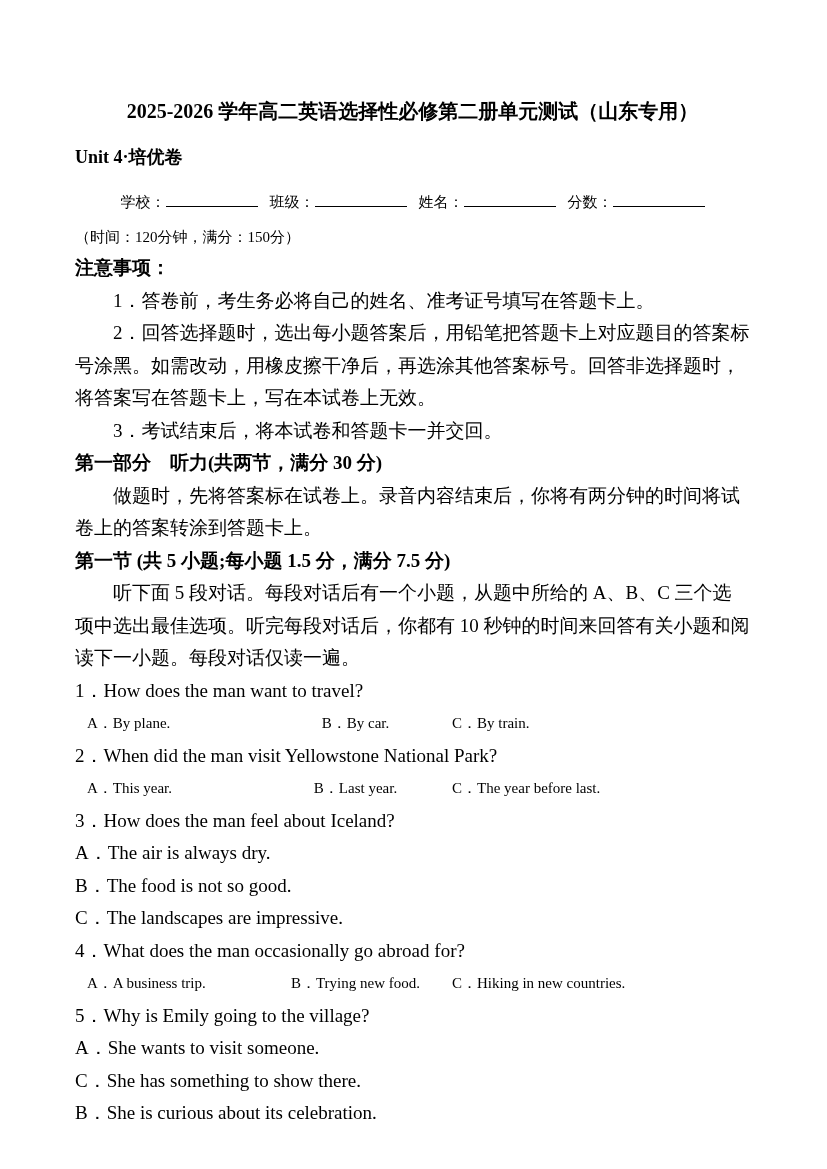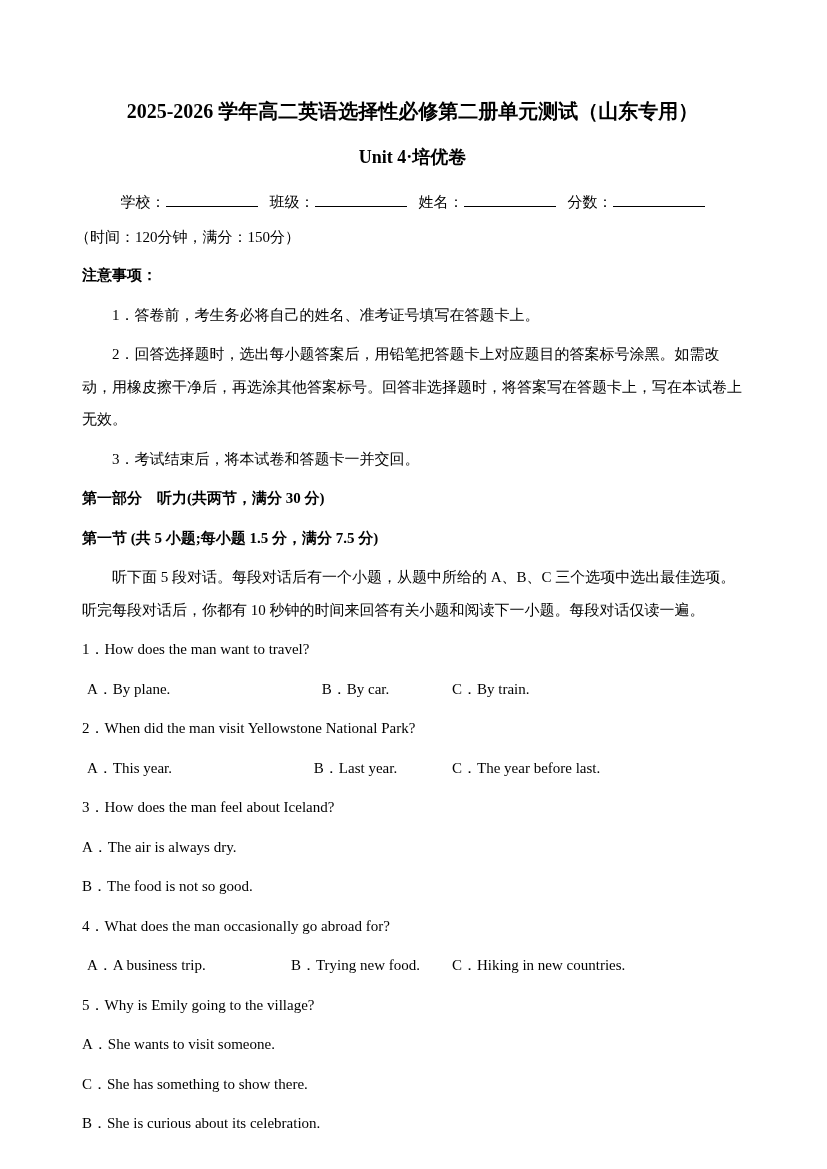--- a/index.html
+++ b/index.html
@@ -18,21 +18,20 @@
   .title {
     font-size: 20px;
     font-weight: bold;
     text-align: center;
     line-height: 26px;
     margin: 0 0 21px 0;
   }
   .subtitle {
     font-size: 18px;
     font-weight: bold;
-    text-align: center;
     line-height: 24px;
     margin: 0 0 20px 0;
   }
   .info-line {
     text-align: center;
     font-size: 15px;
     line-height: 26px;
     margin: 0 0 7px 0;
     white-space: nowrap;
   }
@@ -45,23 +44,23 @@
     margin-right: 12px;
   }
   .blank.last { margin-right: 0; }
   .time-line {
     text-align: left;
     font-size: 15px;
     line-height: 30px;
     margin: 0;
   }
   p.line {
-    font-size: 15px;
+    font-size: 19px;
     line-height: 32.5px;
-    margin: 7px;
+    margin: 0;
   }
   .bold { font-weight: bold; }
   .indent { text-indent: 2em; }
   .options-row {
     display: flex;
     margin-left: 12px;
     font-size: 15px;
     line-height: 32.5px;
   }
   .opt-a { width: 172px; }
@@ -82,20 +81,21 @@
   </div>
 
   <div class="time-line">（时间：120分钟，满分：150分）</div>
 
   <p class="line bold">注意事项：</p>
   <p class="line indent">1．答卷前，考生务必将自己的姓名、准考证号填写在答题卡上。</p>
   <p class="line indent">2．回答选择题时，选出每小题答案后，用铅笔把答题卡上对应题目的答案标号涂黑。如需改动，用橡皮擦干净后，再选涂其他答案标号。回答非选择题时，将答案写在答题卡上，写在本试卷上无效。</p>
   <p class="line indent">3．考试结束后，将本试卷和答题卡一并交回。</p>
 
   <p class="line bold">第一部分　听力(共两节，满分 30 分)</p>
+  <p class="line indent">做题时，先将答案标在试卷上。录音内容结束后，你将有两分钟的时间将试卷上的答案转涂到答题卡上。</p>
 
   <p class="line bold">第一节 (共 5 小题;每小题 1.5 分，满分 7.5 分)</p>
   <p class="line indent">听下面 5 段对话。每段对话后有一个小题，从题中所给的 A、B、C 三个选项中选出最佳选项。听完每段对话后，你都有 10 秒钟的时间来回答有关小题和阅读下一小题。每段对话仅读一遍。</p>
 
   <p class="line">1．How does the man want to travel?</p>
   <div class="options-row">
     <span class="opt-a">A．By plane.</span>
     <span class="opt-b">B．By car.</span>
     <span class="opt-c">C．By train.</span>
   </div>
@@ -103,20 +103,21 @@
   <p class="line">2．When did the man visit Yellowstone National Park?</p>
   <div class="options-row">
     <span class="opt-a">A．This year.</span>
     <span class="opt-b">B．Last year.</span>
     <span class="opt-c">C．The year before last.</span>
   </div>
 
   <p class="line">3．How does the man feel about Iceland?</p>
   <p class="line option-line">A．The air is always dry.</p>
   <p class="line option-line">B．The food is not so good.</p>
+  <p class="line option-line">C．The landscapes are impressive.</p>
 
   <p class="line">4．What does the man occasionally go abroad for?</p>
   <div class="options-row">
     <span class="opt-a">A．A business trip.</span>
     <span class="opt-b">B．Trying new food.</span>
     <span class="opt-c">C．Hiking in new countries.</span>
   </div>
 
   <p class="line">5．Why is Emily going to the village?</p>
   <p class="line option-line">A．She wants to visit someone.</p>

